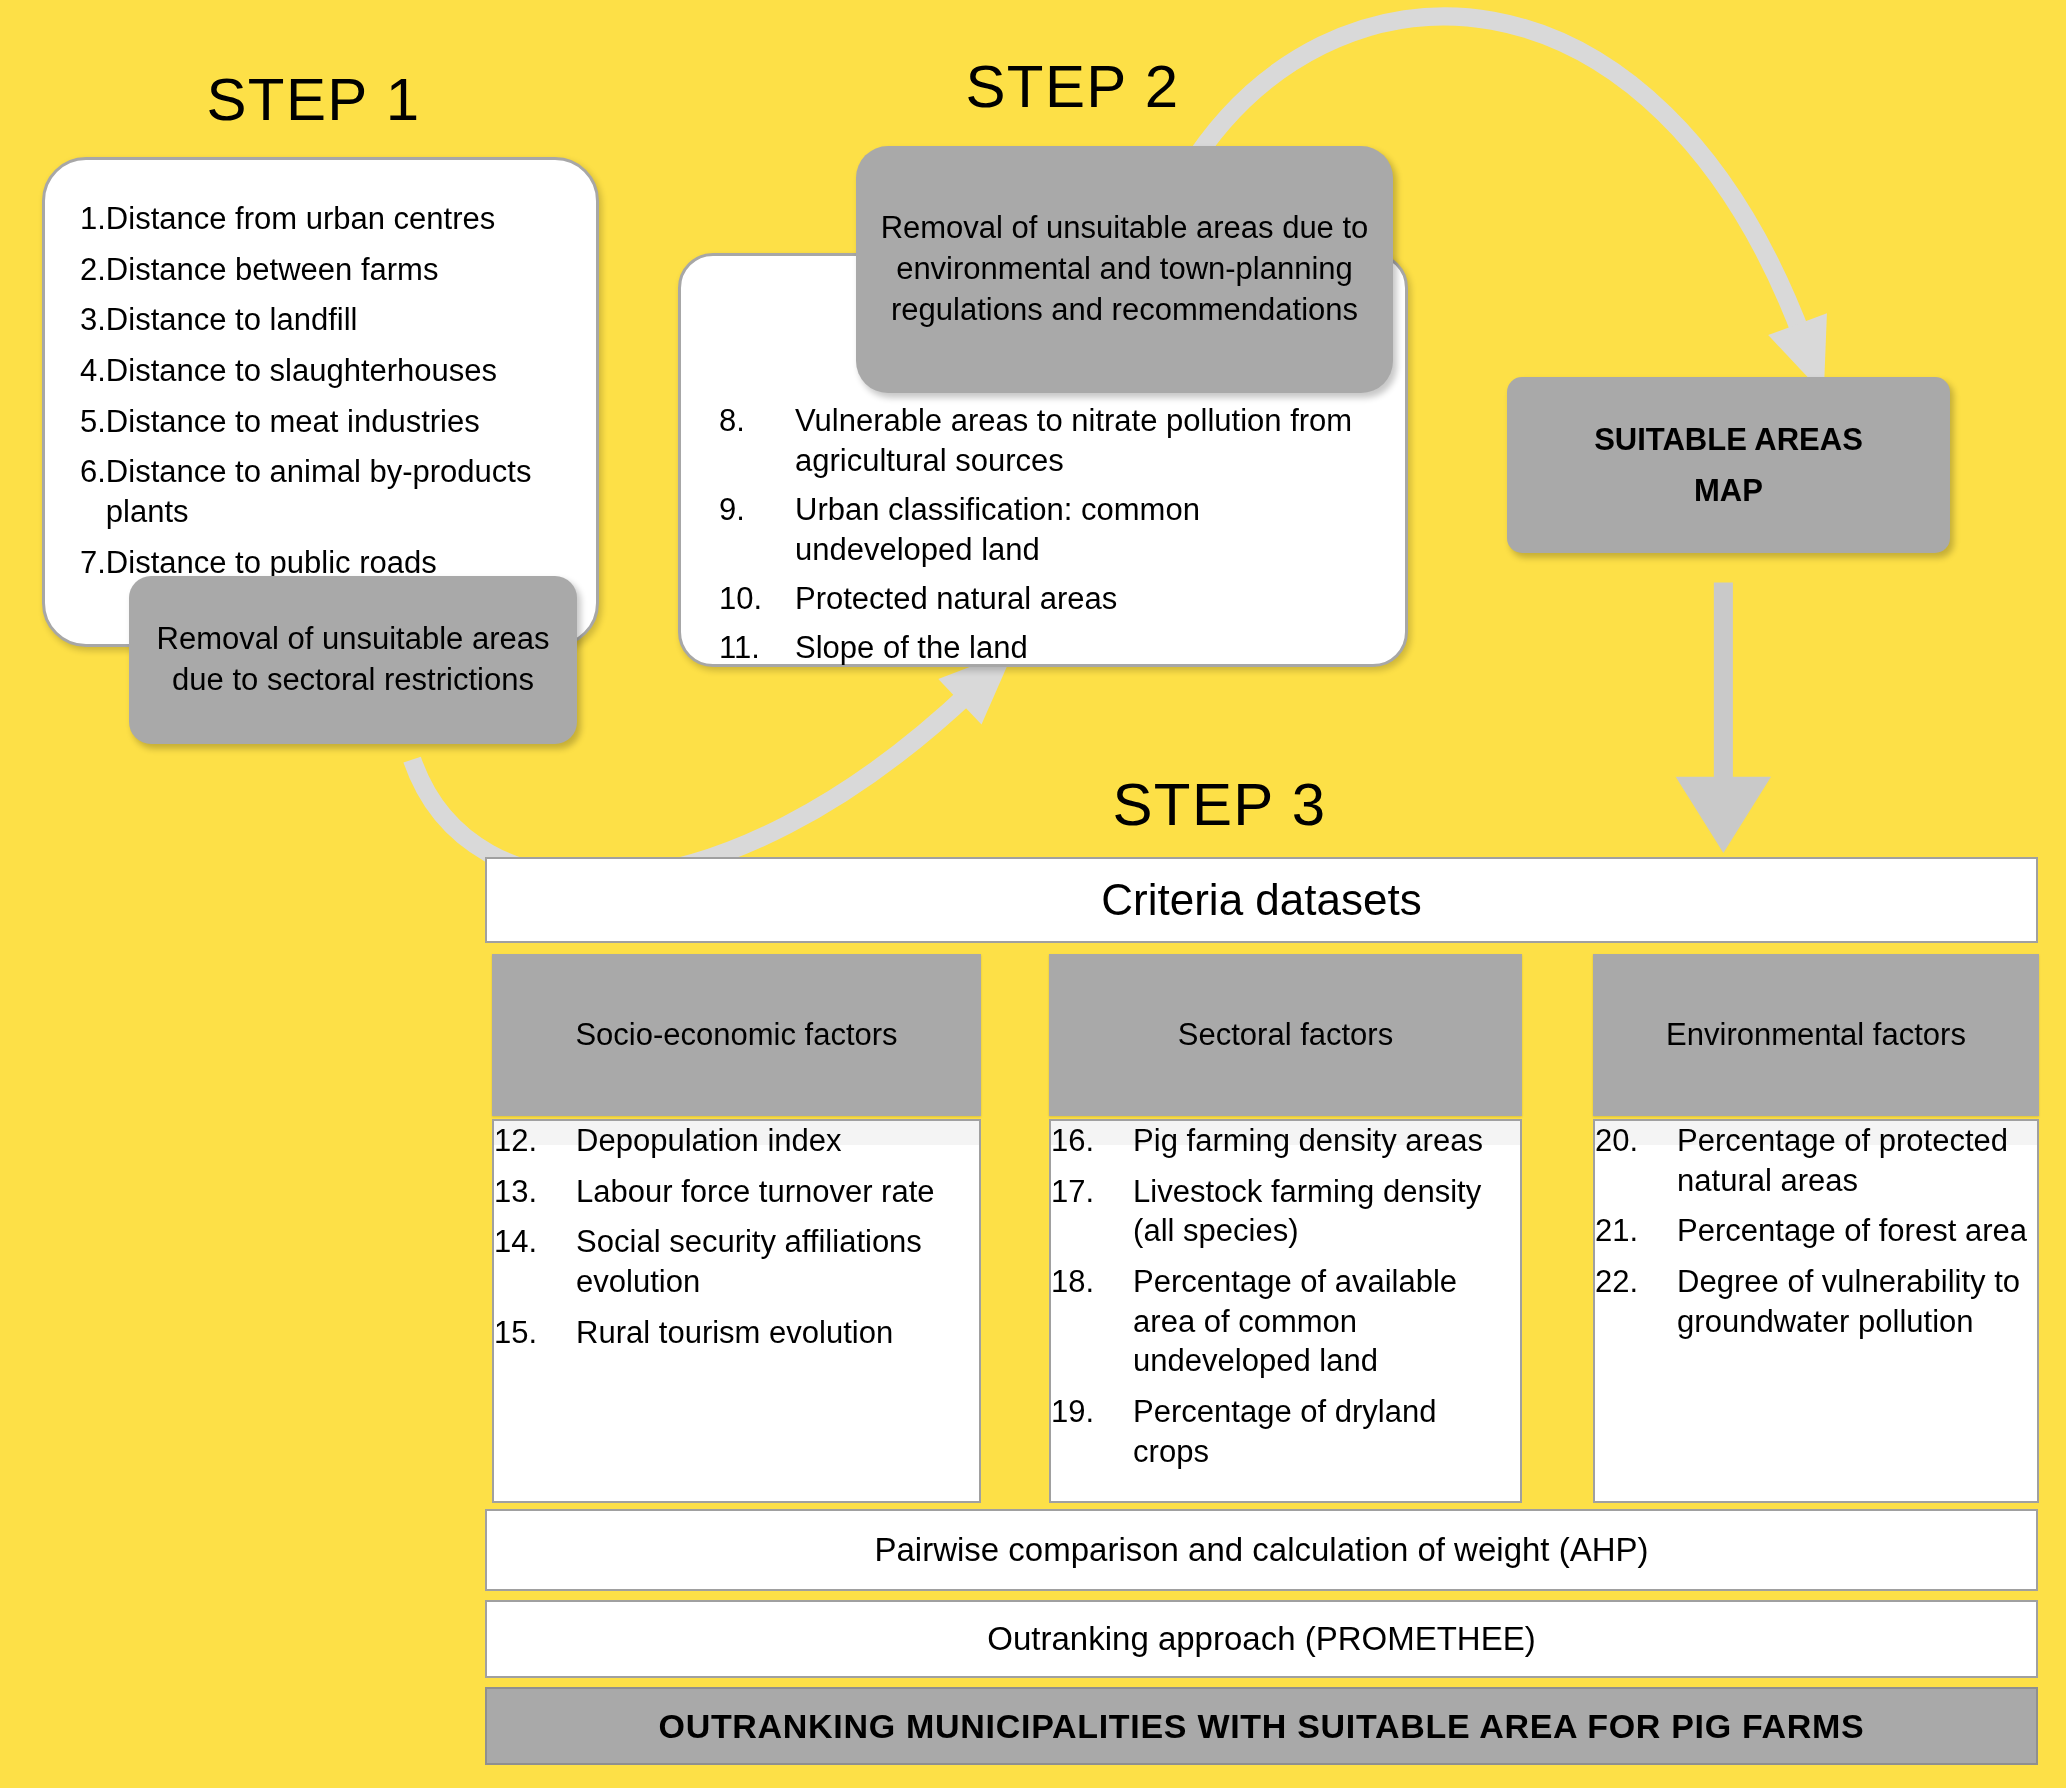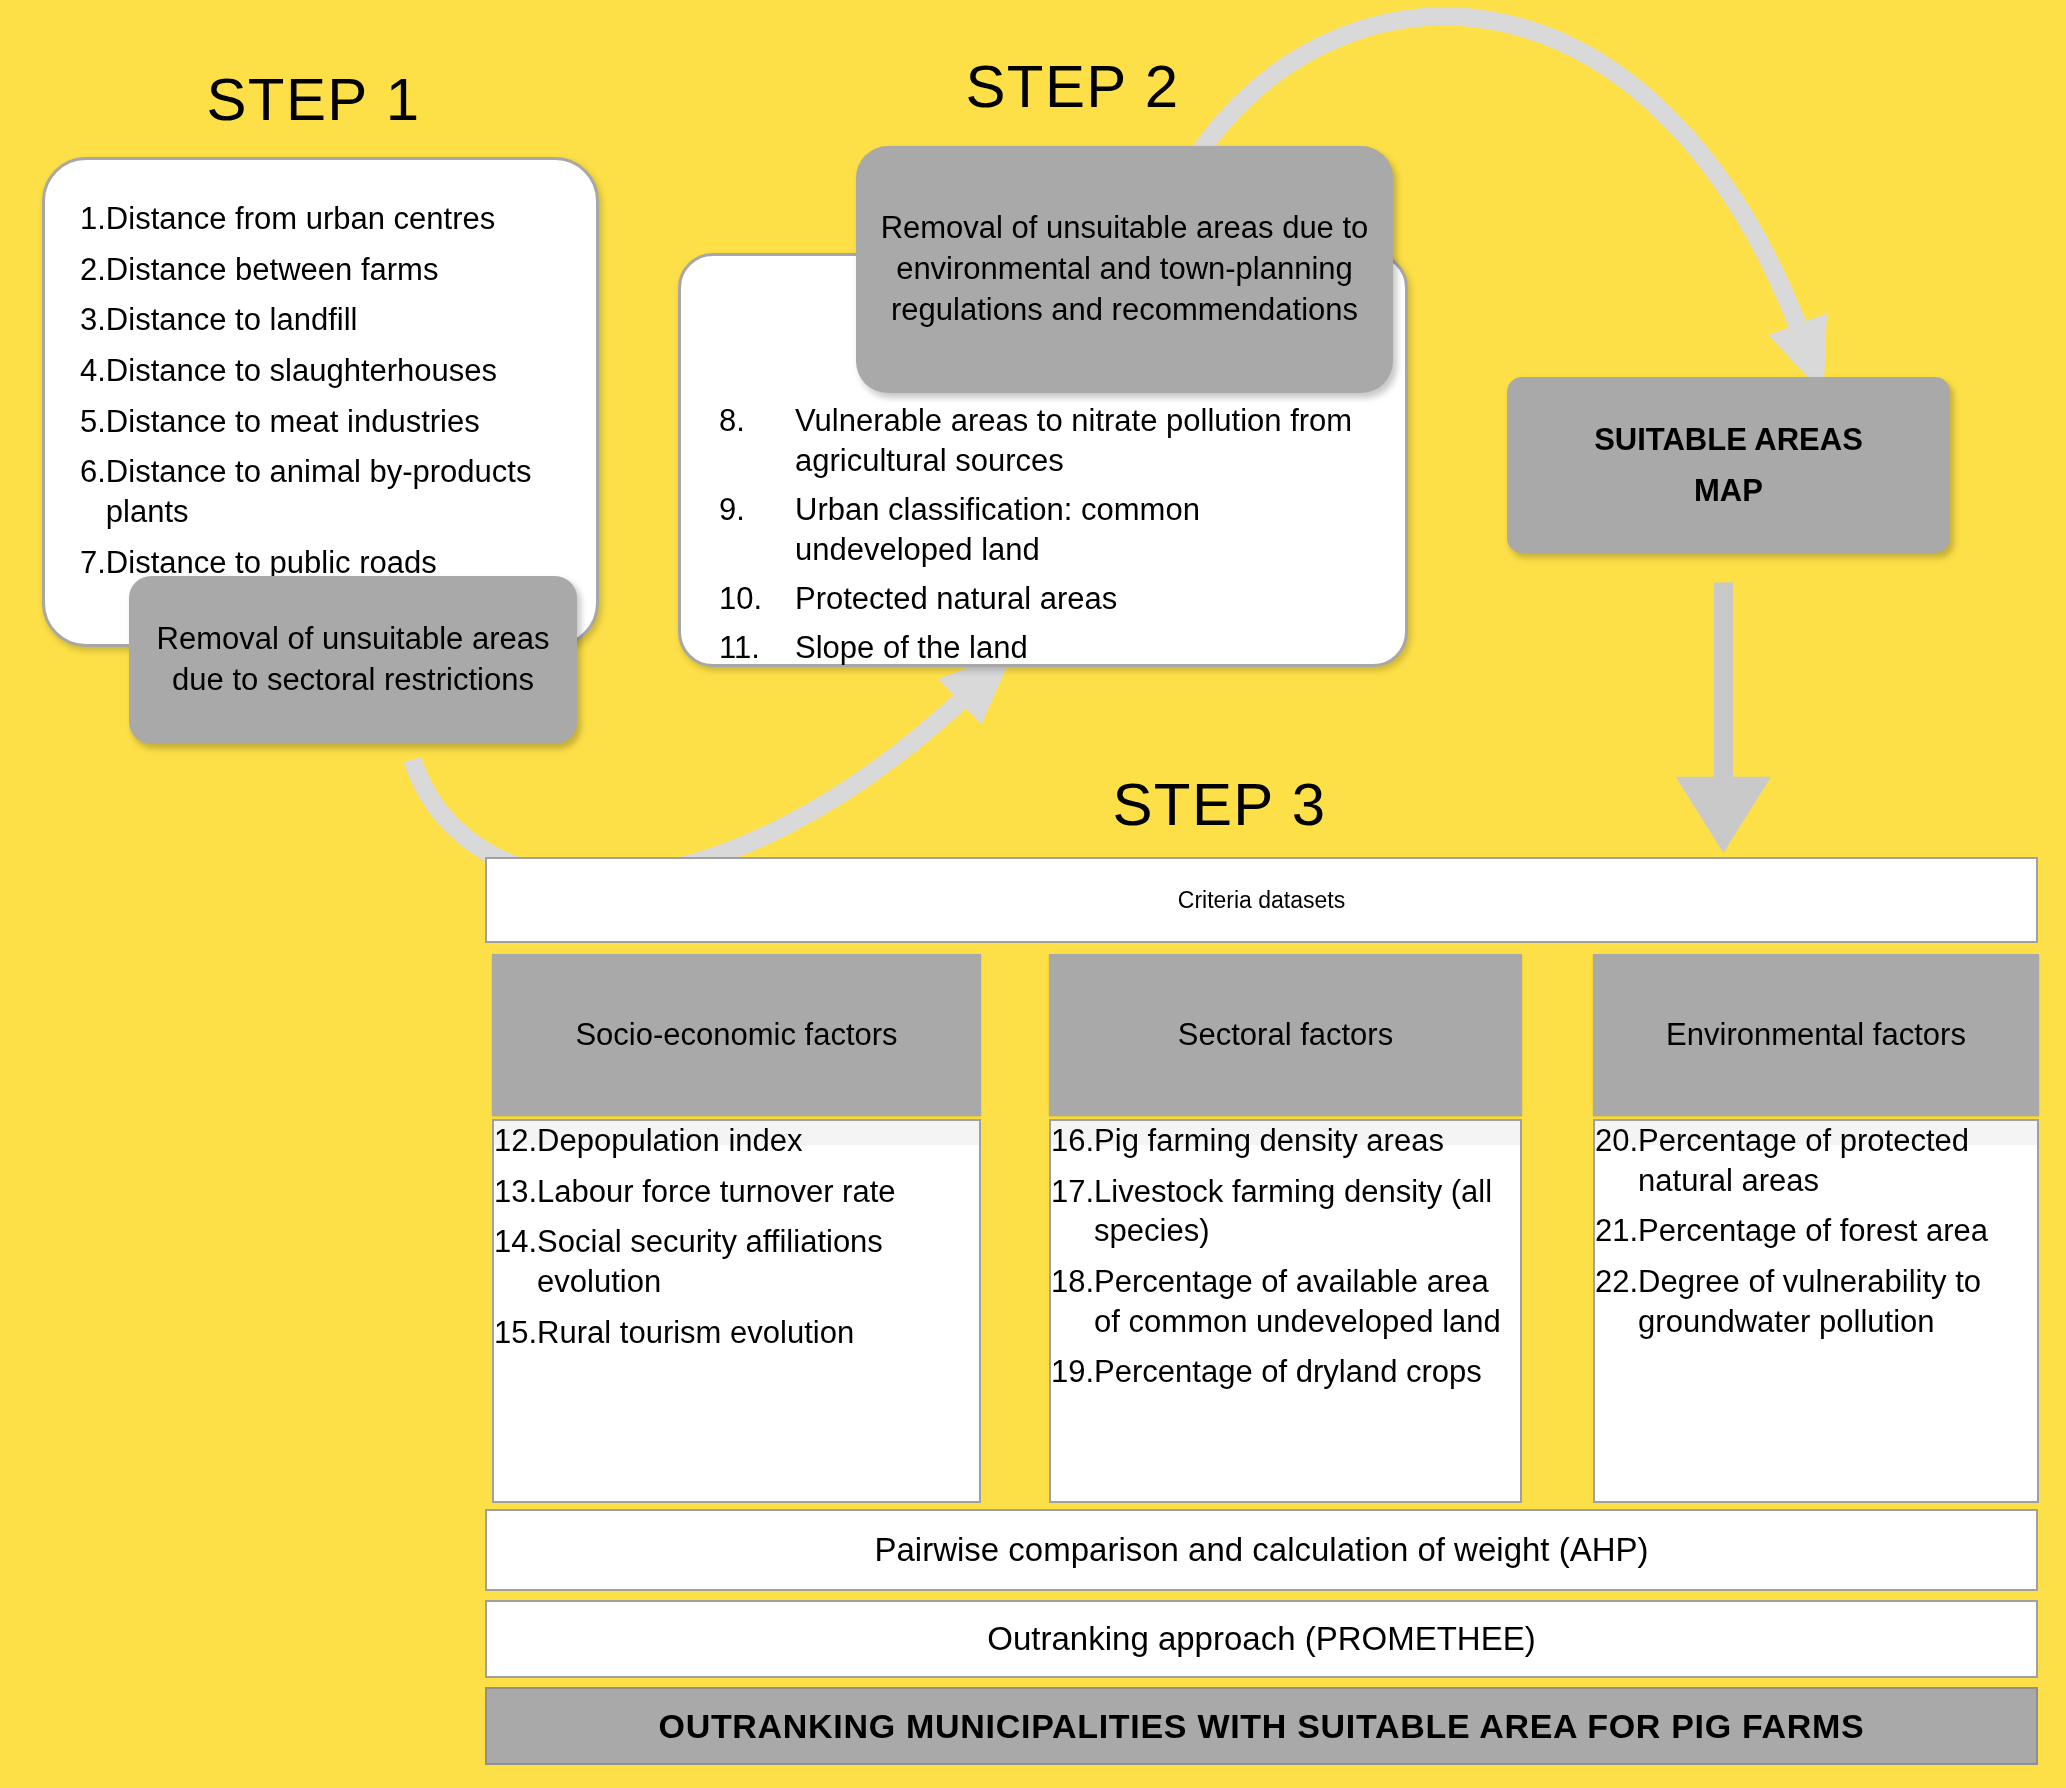--- a/index.html
+++ b/index.html
@@ -66,21 +66,21 @@
 
   
   .bar{
     position:absolute;z-index:1;
     box-sizing:border-box;
     display:flex;align-items:center;justify-content:center;
     text-align:center;
   }
   #criteria-bar{
     left:485px;top:857px;width:1553px;height:86px;
-    background:#fff;border:2.7px solid #a0a0a0;font-size:23px;
+    background:#fff;border:2.7px solid #a0a0a0;font-size:44px;
   }
   .col-header{
     position:absolute;z-index:1;
     background:#a9a9a9;
     display:flex;align-items:center;justify-content:center;
     text-align:center;font-size:31px;
     box-shadow:0 1.4px 2px rgba(0,0,0,0.15);
   }
   #col1-header{left:492px;top:954px;width:489px;height:162px;}
   #col2-header{left:1049px;top:954px;width:473px;height:162px;}
@@ -89,21 +89,21 @@
   .col-list{
     position:absolute;z-index:1;
     background:linear-gradient(#f4f4f4 0 24.5px,#ffffff 24.5px);
     border:2.7px solid #a0a0a0;
     box-sizing:border-box;
     padding:29px 13.6px 0 20.4px;
   }
   #col1-list{left:492px;top:1119px;width:489px;height:384px;}
   #col2-list{left:1049px;top:1119px;width:473px;height:384px;}
   #col3-list{left:1593px;top:1119px;width:446px;height:384px;}
-  .col-list li{margin-bottom:9.5px;}
+  .col-list li{margin-bottom:9.5px;gap:39px;}
 
   #pairwise-bar{
     left:485px;top:1509px;width:1553px;height:82px;
     background:#fff;border:2.7px solid #a0a0a0;font-size:33px;
   }
   #outranking-bar{
     left:485px;top:1600px;width:1553px;height:78px;
     background:#fff;border:2.7px solid #a0a0a0;font-size:33px;
   }
   #final-bar{

